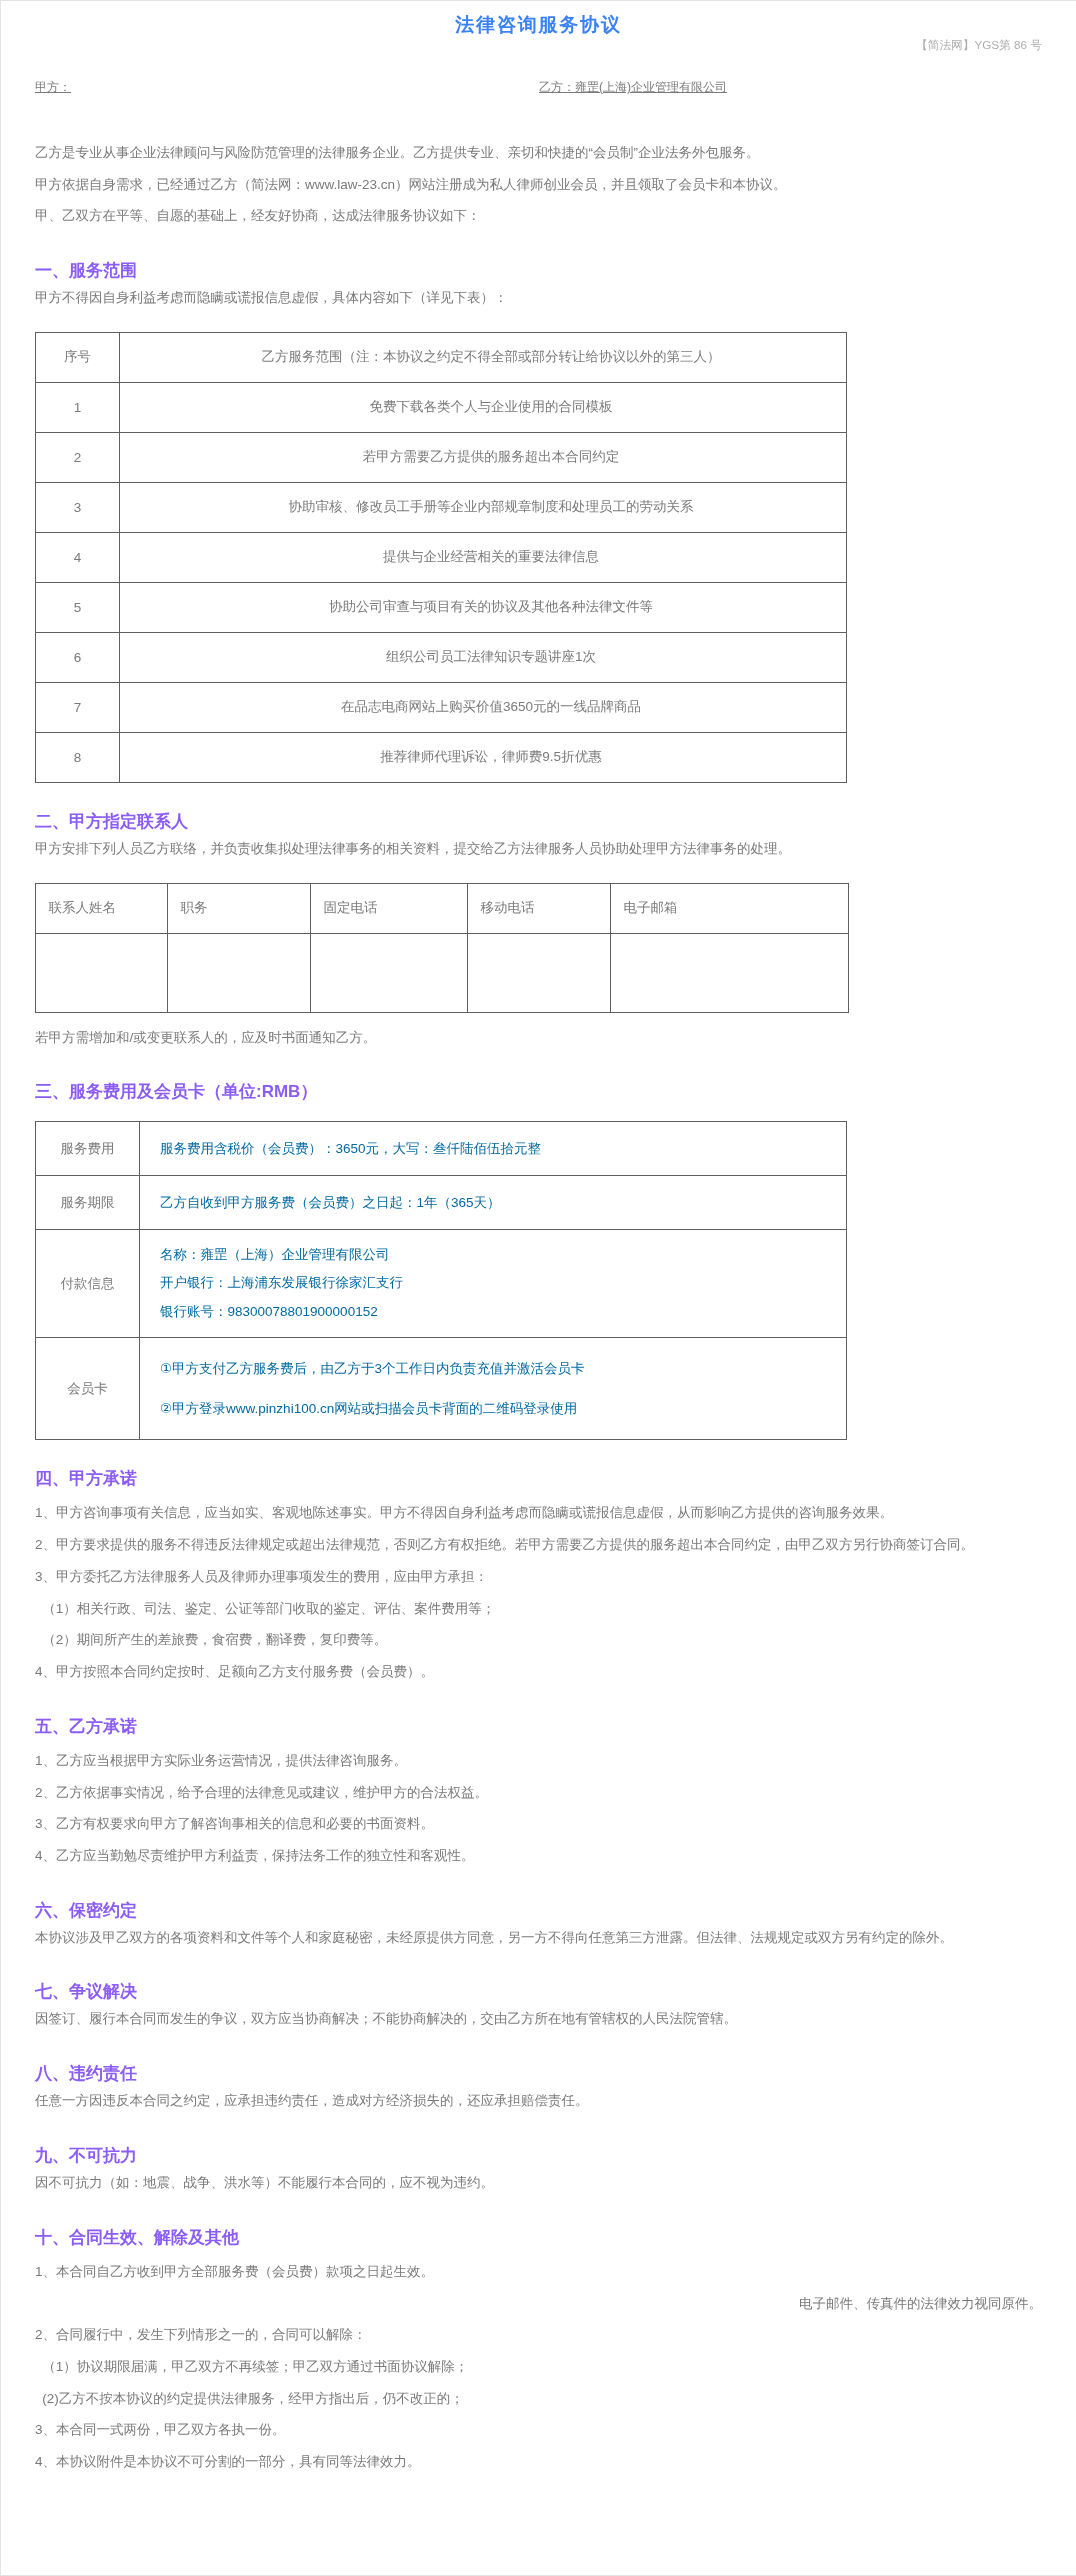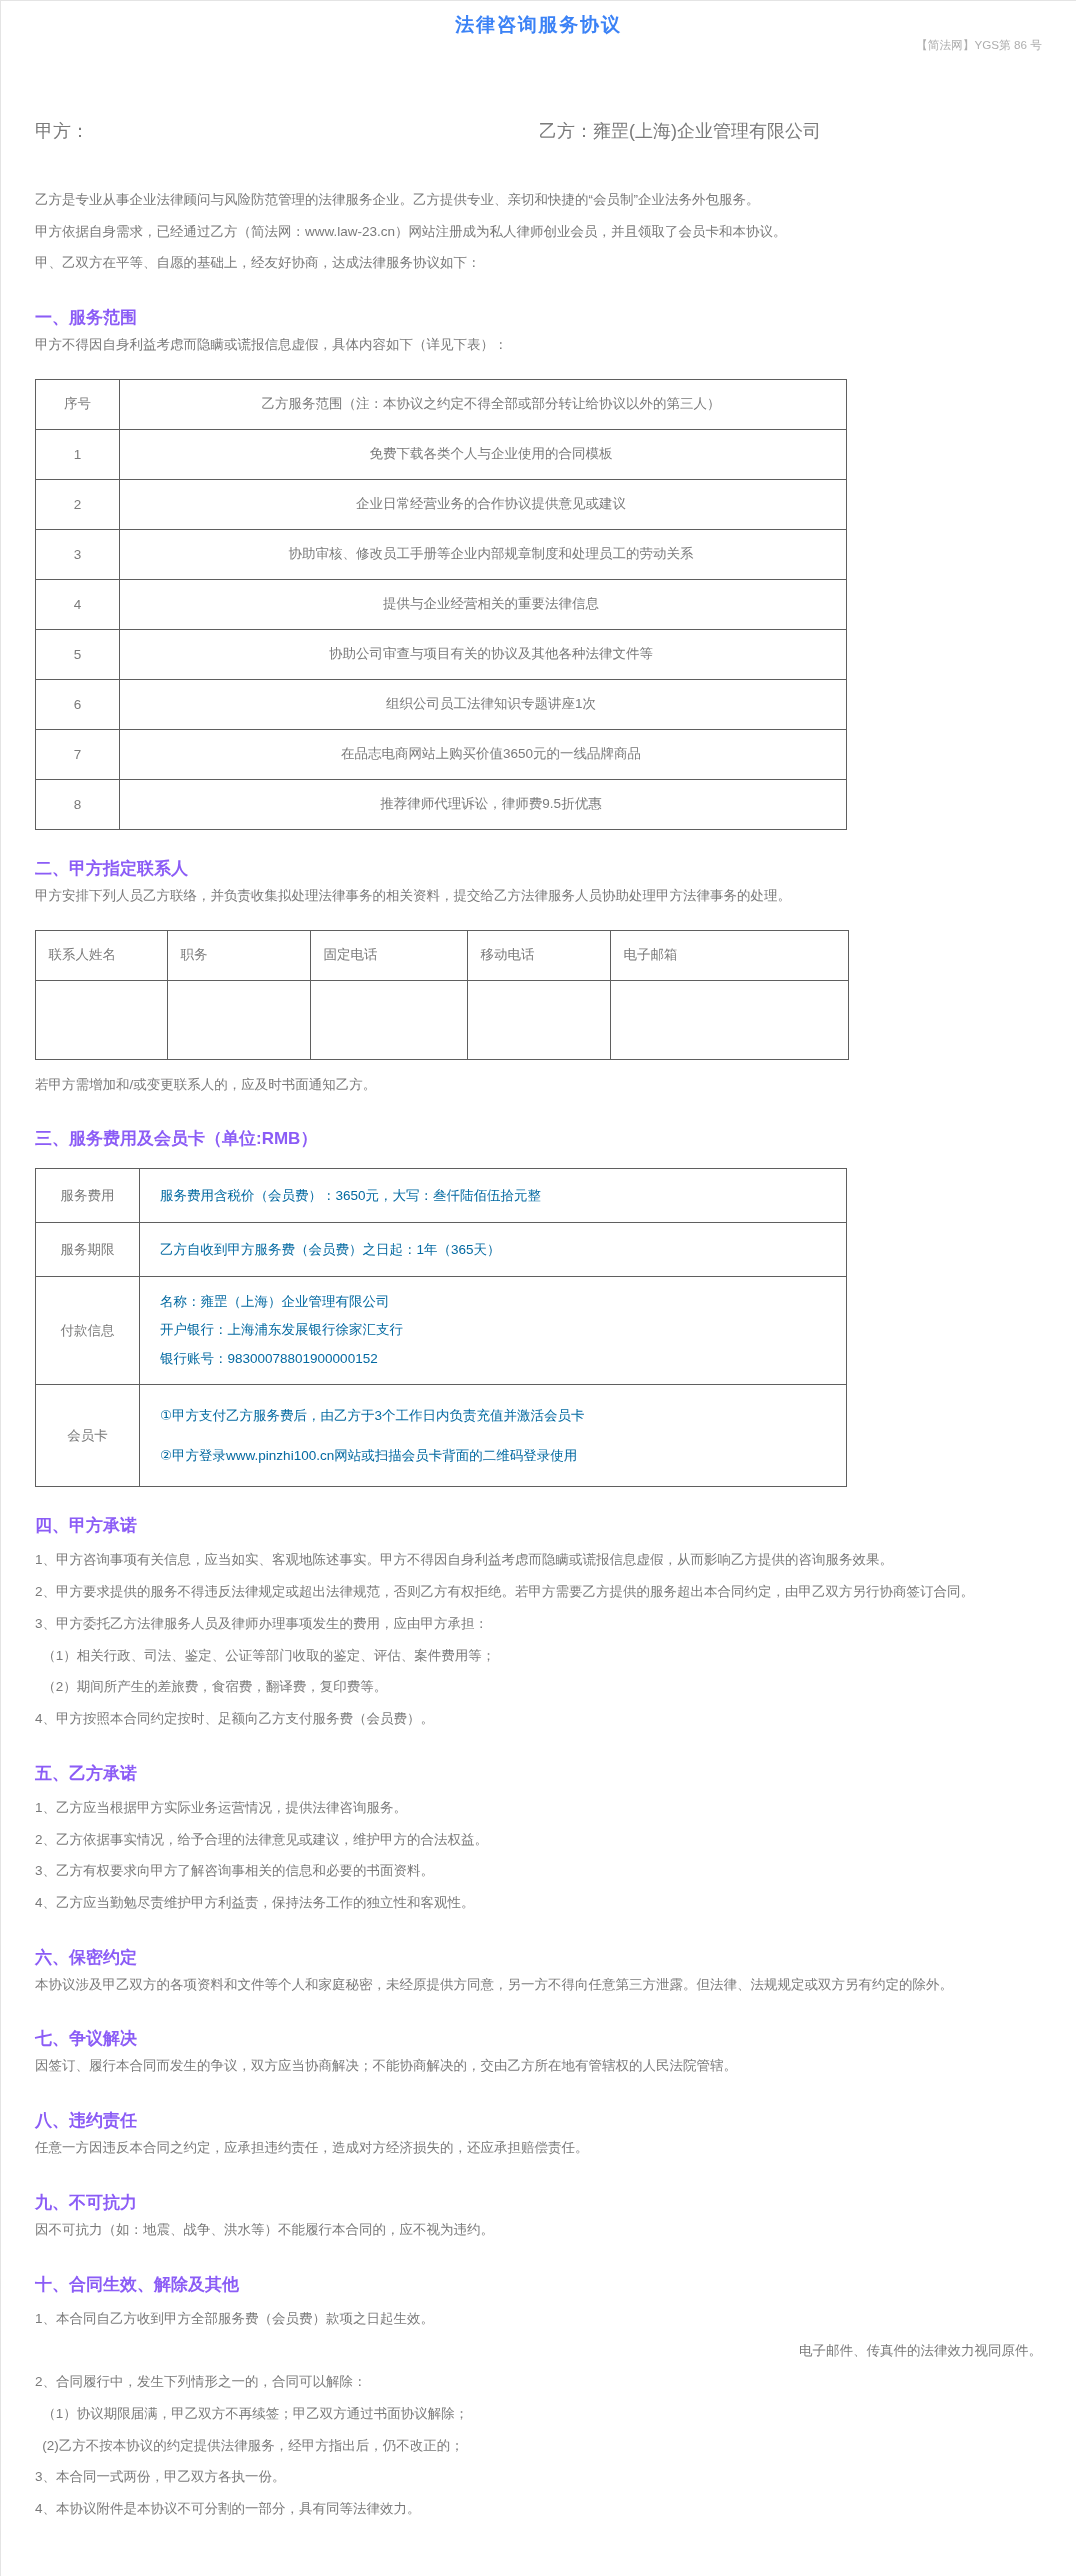--- a/index.html
+++ b/index.html
@@ -3,21 +3,21 @@
 <meta charset="utf-8">
 <style>
   html,body{margin:0;padding:0;background:#fff;}
   body{font-family:"Liberation Sans","DejaVu Sans",sans-serif;color:#7a7a7a;}
   .page{width:1075px;min-height:2574px;border:0.9px solid #e4e4e4;background:#fff;margin:0;}
   .inner{padding:0 34px 72px 34px;}
 
   .title{font-size:19px;font-weight:bold;color:#3b82f6;text-align:center;margin:0;padding-top:11px;letter-spacing:1.8px;}
   .doc-no{text-align:right;font-size:11.7px;color:#aeaeae;}
 
-  .parties{display:flex;margin-top:66px;font-size:18px;}
+  .parties{display:flex;margin-top:26px;font-size:12px;text-decoration:underline;}
   .party-a{width:504px;}
 
   .intro-block{margin-top:41px;}
   p.line{font-size:13.5px;line-height:2.35;margin:0;color:#7a7a7a;}
   p.sub{padding-left:7.2px;}
   p.sub2{padding-left:27px;text-align:right;}
 
   h2.sec{font-size:17px;color:#8b5cf6;margin:27px 0 0 0;font-weight:bold;}
   .after-sec{margin-top:7.2px;}
 
@@ -71,21 +71,21 @@
         <tr>
           <th class="no">序号</th>
           <th class="tx">乙方服务范围（注：本协议之约定不得全部或部分转让给协议以外的第三人）</th>
         </tr>
         <tr>
           <td class="no">1</td>
           <td class="tx">免费下载各类个人与企业使用的合同模板</td>
         </tr>
         <tr>
           <td class="no">2</td>
-          <td class="tx">企业日常经营业务的合作协议提供意见或建议</td>
+          <td class="tx">若甲方需要乙方提供的服务超出本合同约定</td>
         </tr>
         <tr>
           <td class="no">3</td>
           <td class="tx">协助审核、修改员工手册等企业内部规章制度和处理员工的劳动关系</td>
         </tr>
         <tr>
           <td class="no">4</td>
           <td class="tx">提供与企业经营相关的重要法律信息</td>
         </tr>
         <tr>

